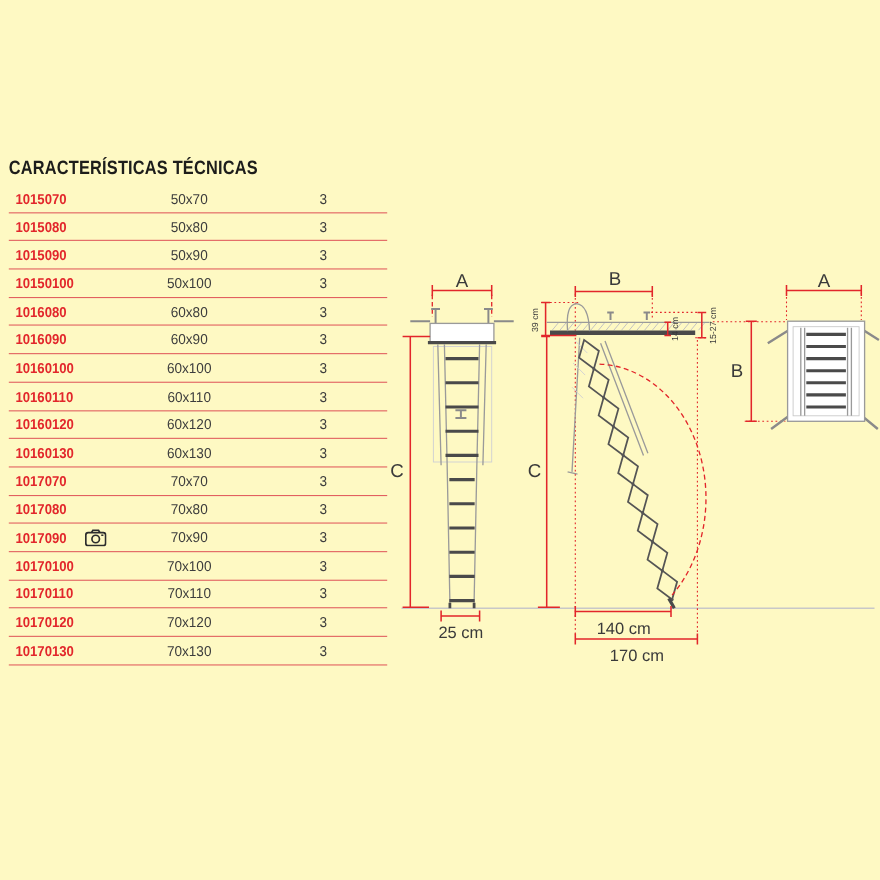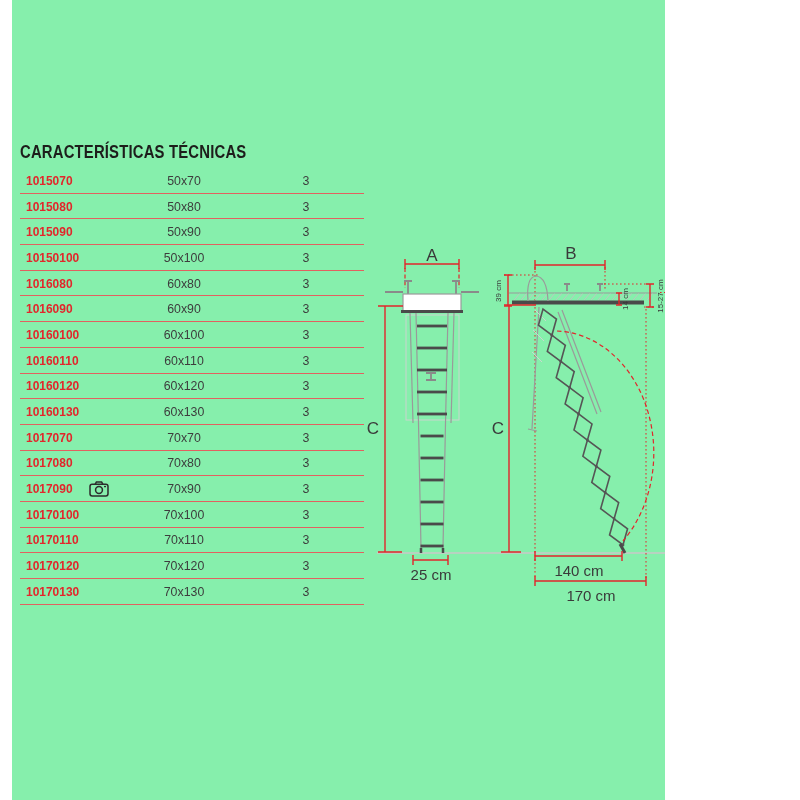--- a/index.html
+++ b/index.html
@@ -1,40 +1,39 @@
 <!DOCTYPE html>
 <html style="--red: #e2262b; --rowline: #e26060; --ink: #3d3d3d;"><head>
 <meta charset="utf-8">
 <style>
   html,body { margin:0; padding:0; background:#fff; }
   .page {
-    position:relative; width:653px; height:800px; background:#86efac; overflow:hidden;
+    position:relative; width:800px; height:800px; background:#fef9c3; overflow:hidden;
     font-family:"Liberation Sans", sans-serif;
-    margin-left:12px;
   }
   .title {
     position:absolute; left:8px; top:142px; font-size:17.5px; font-weight:bold;
     color:#1d1d1b; white-space:nowrap; transform:scaleX(0.85); transform-origin:left center;
     letter-spacing:0.2px;
   }
   .table { position:absolute; left:8px; top:168px; width:344px; }
   .thead {
     display:grid; grid-template-columns:100px 128px 116px; background:var(--red);
     color:#fff; height:44px; align-items:center;
   }
   .c1h { padding-left:6px; font-size:13px; font-weight:bold; transform:scaleX(0.9); transform-origin:left center; }
   .c2h, .c3h {
     display:flex; flex-direction:column; align-items:center; justify-content:center;
     font-size:12.5px; font-weight:bold; line-height:1.3; transform:scaleX(0.9);
   }
   .trow {
     display:grid; grid-template-columns:100px 128px 116px; height:25.7px;
     align-items:center; border-bottom:1px solid var(--rowline); box-sizing:border-box;
   }
-  .cell.c1 { display:flex; align-items:center; padding-left:6px; }
+  .cell.c1 { display:flex; align-items:flex-end; padding-left:6px; }
   .cell.c1 .art { color:var(--red); font-weight:bold; font-size:13px; transform:scaleX(0.92); transform-origin:left center; }
   .cam { margin-left:12px; flex:0 0 auto; }
   .cell.c2, .cell.c3 { text-align:center; font-size:13px; color:#3d3d3d; transform:scaleX(0.95); }
   .diagrams { position:absolute; left:355px; top:230px; }
   .lbl { font-family:"Liberation Sans", sans-serif; font-size:15px; fill:#3a3a3a; }
   .big { font-size:17px; }
   .sm  { font-size:8px; }
   .rd  { stroke:var(--red); fill:none; }
   .dim { stroke-width:1.4; }
   .dot { stroke-width:1; stroke-dasharray:1.6 2.4; }

